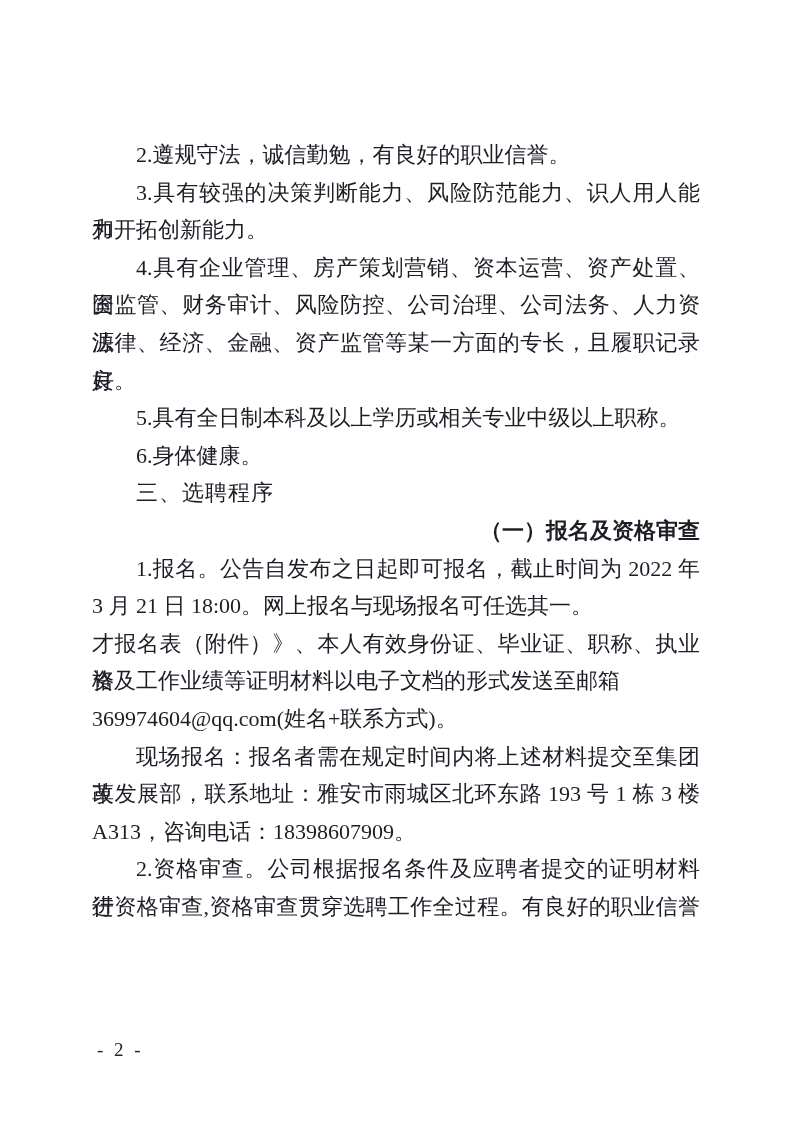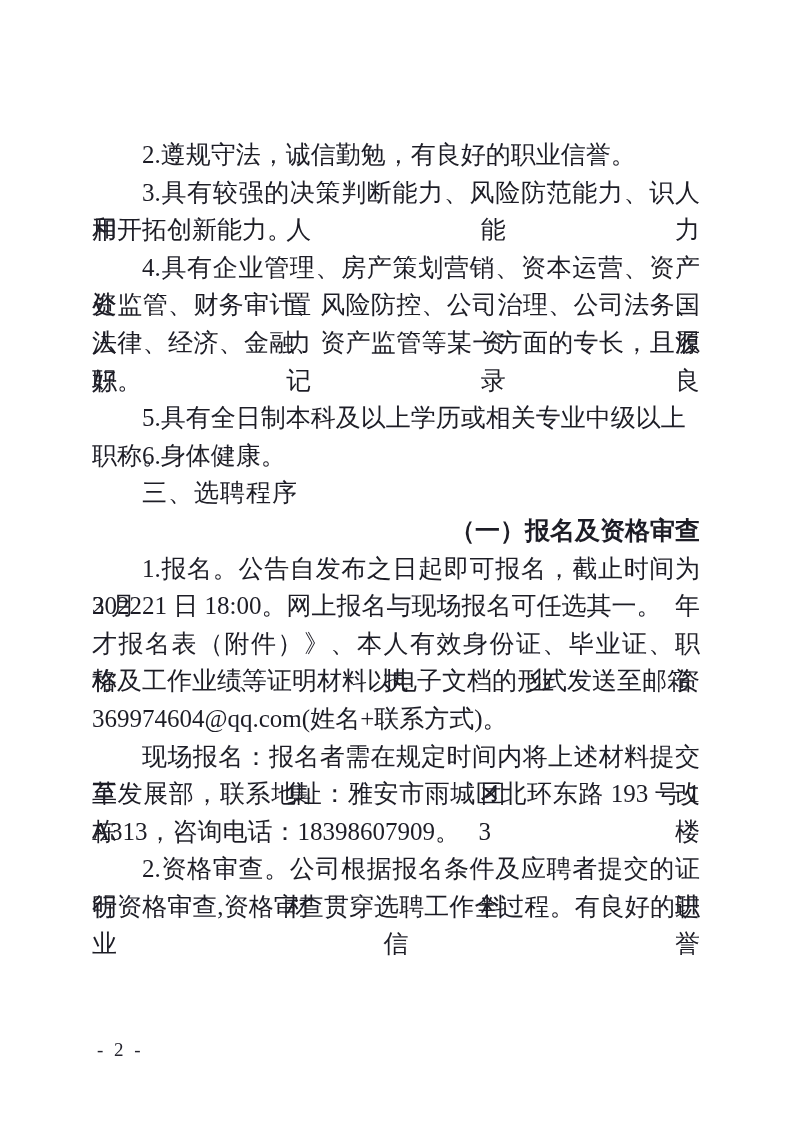--- a/index.html
+++ b/index.html
@@ -13,21 +13,21 @@
     overflow:hidden;
   }
   .content {
     position:absolute;
     left:92px; top:136px;
     width:608px;
   }
   .ln {
     height:37.6px;
     line-height:37.6px;
-    font-size:25px;
+    font-size:22px;
     white-space:normal;
     overflow:visible;
   }
   .ind { text-indent:2em; }
   .jst { text-align:justify; text-align-last:justify; }
   .h2  {
     font-family:"Liberation Sans","DejaVu Sans",sans-serif;
     font-weight:normal;
     letter-spacing:1px;
   }

